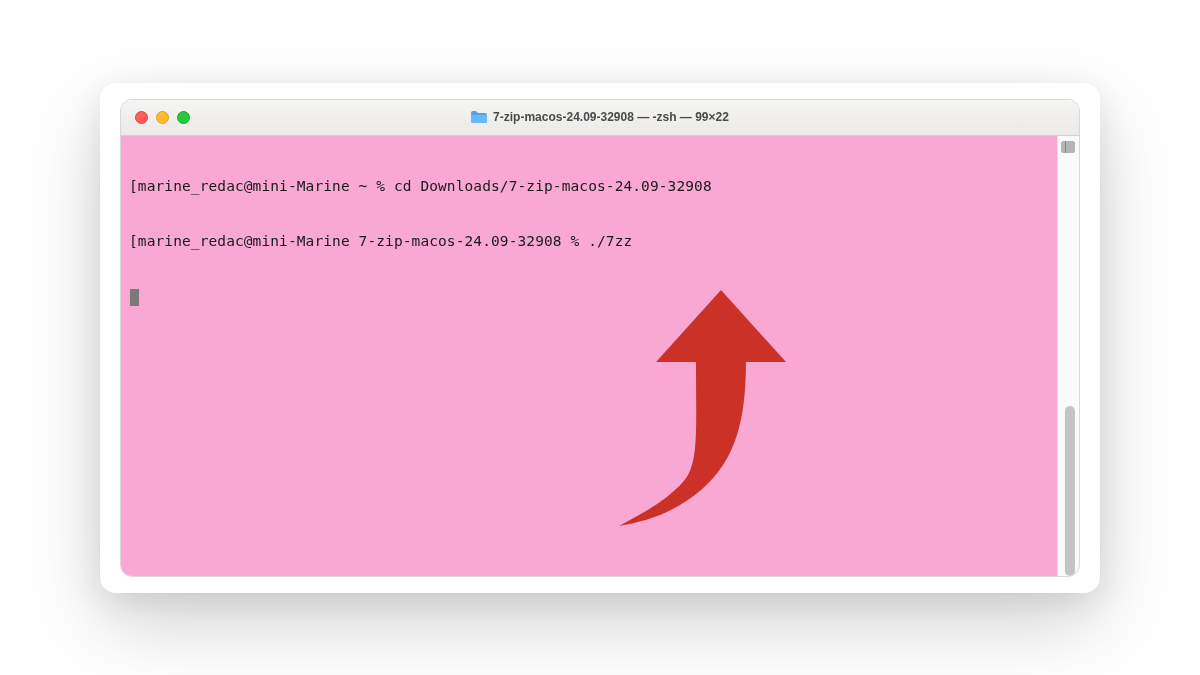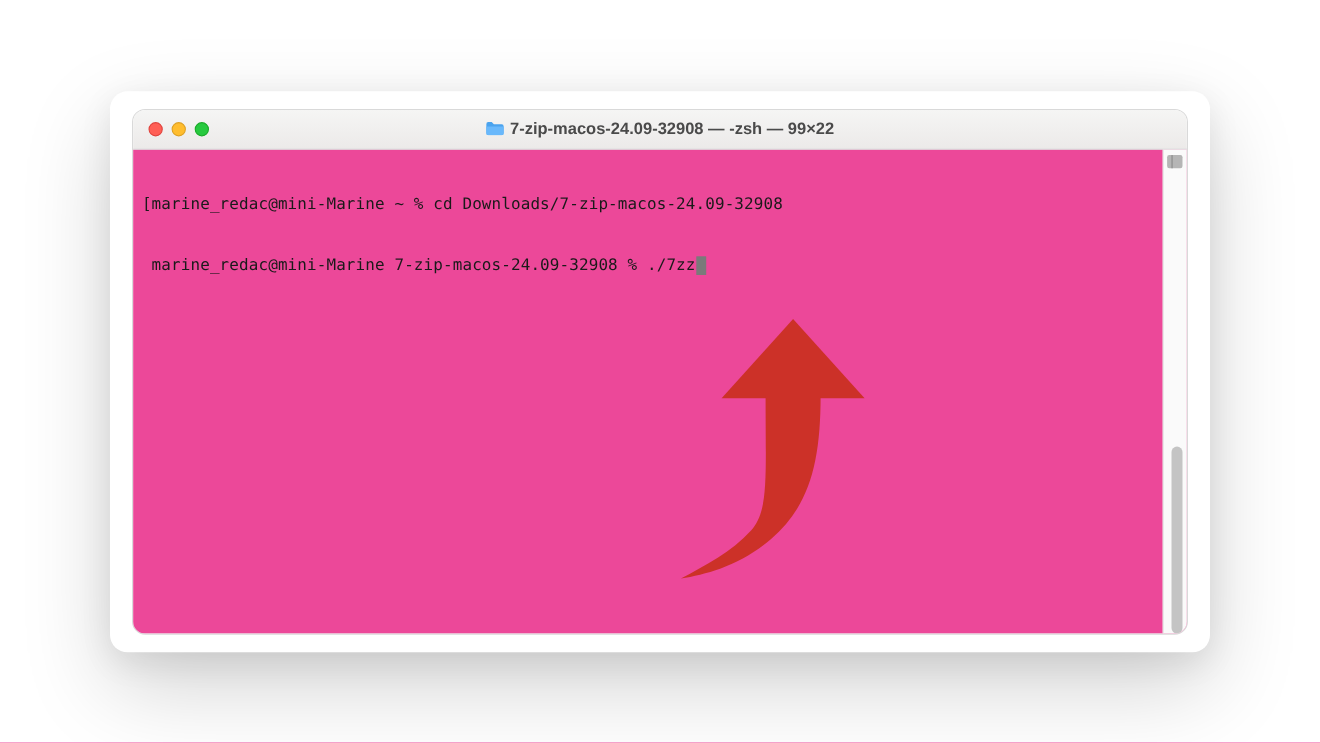--- a/index.html
+++ b/index.html
@@ -70,37 +70,37 @@
       left: 0;
       right: 0;
       text-align: center;
       display: flex;
       align-items: center;
       justify-content: center;
       gap: 6px;
       pointer-events: none;
       color: #4a4a4a;
       font-weight: 600;
-      font-size: 15px;
+      font-size: 12px;
     }
 
     .folder-icon {
       width: 16px;
       height: 12px;
       position: relative;
       display: inline-block;
     }
     .folder-icon svg {
       display: block;
     }
 
     .content-area {
       flex: 1;
       display: flex;
-      background: #ec4899;
+      background: #f9a8d4;
     }
 
     .terminal-body {
       flex: 1;
       padding: 4px 8px 8px 8px;
       font-family: "SF Mono", "Menlo", Consolas, monospace;
       font-size: 14.5px;
       line-height: 1.28;
       color: #1a1a1a;
       white-space: pre;
@@ -193,21 +193,22 @@
           <path d="M0 4 L16 4 L16 10 Q16 12 14 12 L2 12 Q0 12 0 10 Z" fill="#69b8fb"></path>
         </svg>
       </span>
       <span>7-zip-macos-24.09-32908 — -zsh — 99×22</span>
     </div>
   </div>
 
   <div class="content-area">
     <div class="terminal-body">
       <span class="term-line">[marine_redac@mini-Marine ~ % cd Downloads/7-zip-macos-24.09-32908</span>
-      <span class="term-line"><span> marine_redac@mini-Marine 7-zip-macos-24.09-32908 % ./7zz</span><span class="cursor"></span></span>
+      <span class="term-line">[marine_redac@mini-Marine 7-zip-macos-24.09-32908 % ./7zz</span>
+      <span class="term-line"><span class="cursor"></span></span>
     </div>
 
     <div class="right-rail">
       <div class="rail-icon"></div>
       <div class="scrollbar-thumb"></div>
     </div>
   </div>
 
   <div class="arrow-annotation">
     <svg viewBox="0 0 260 240">

